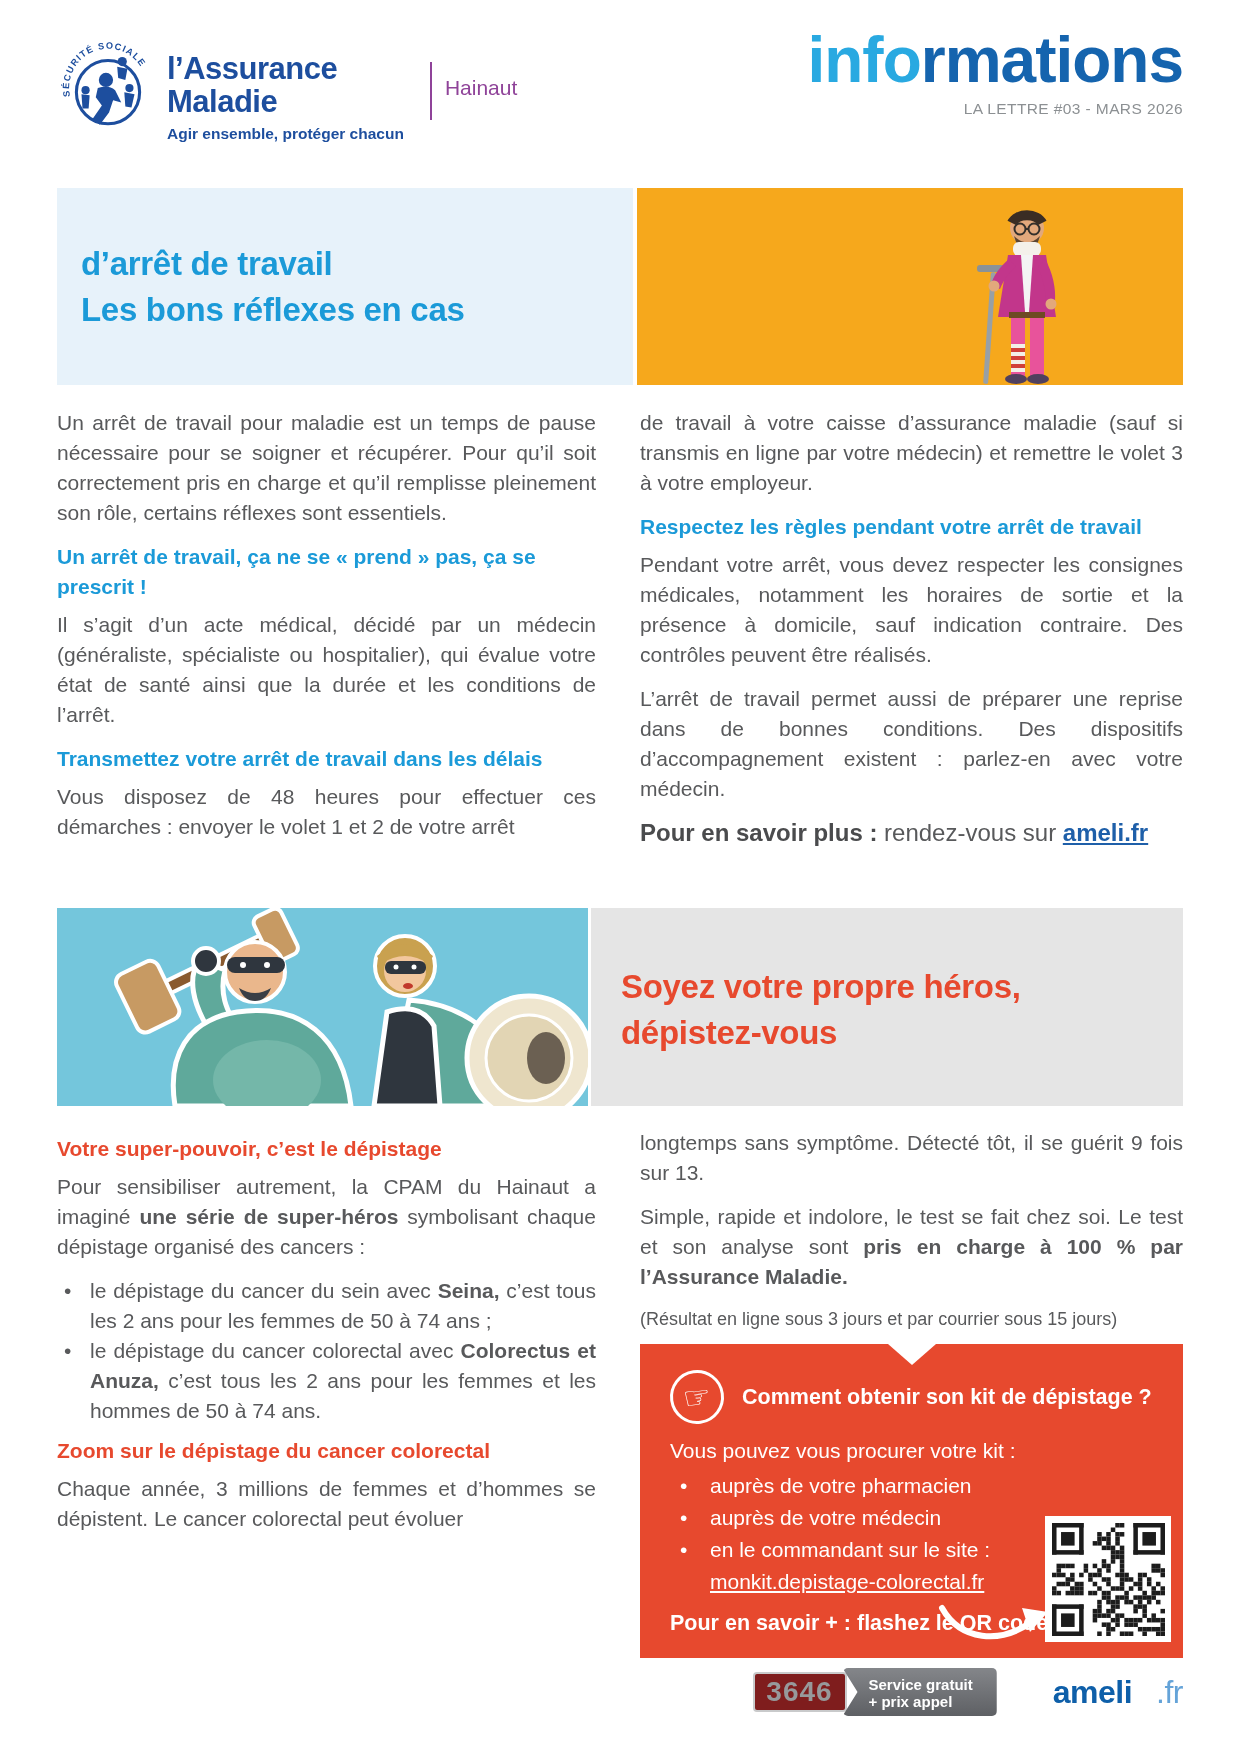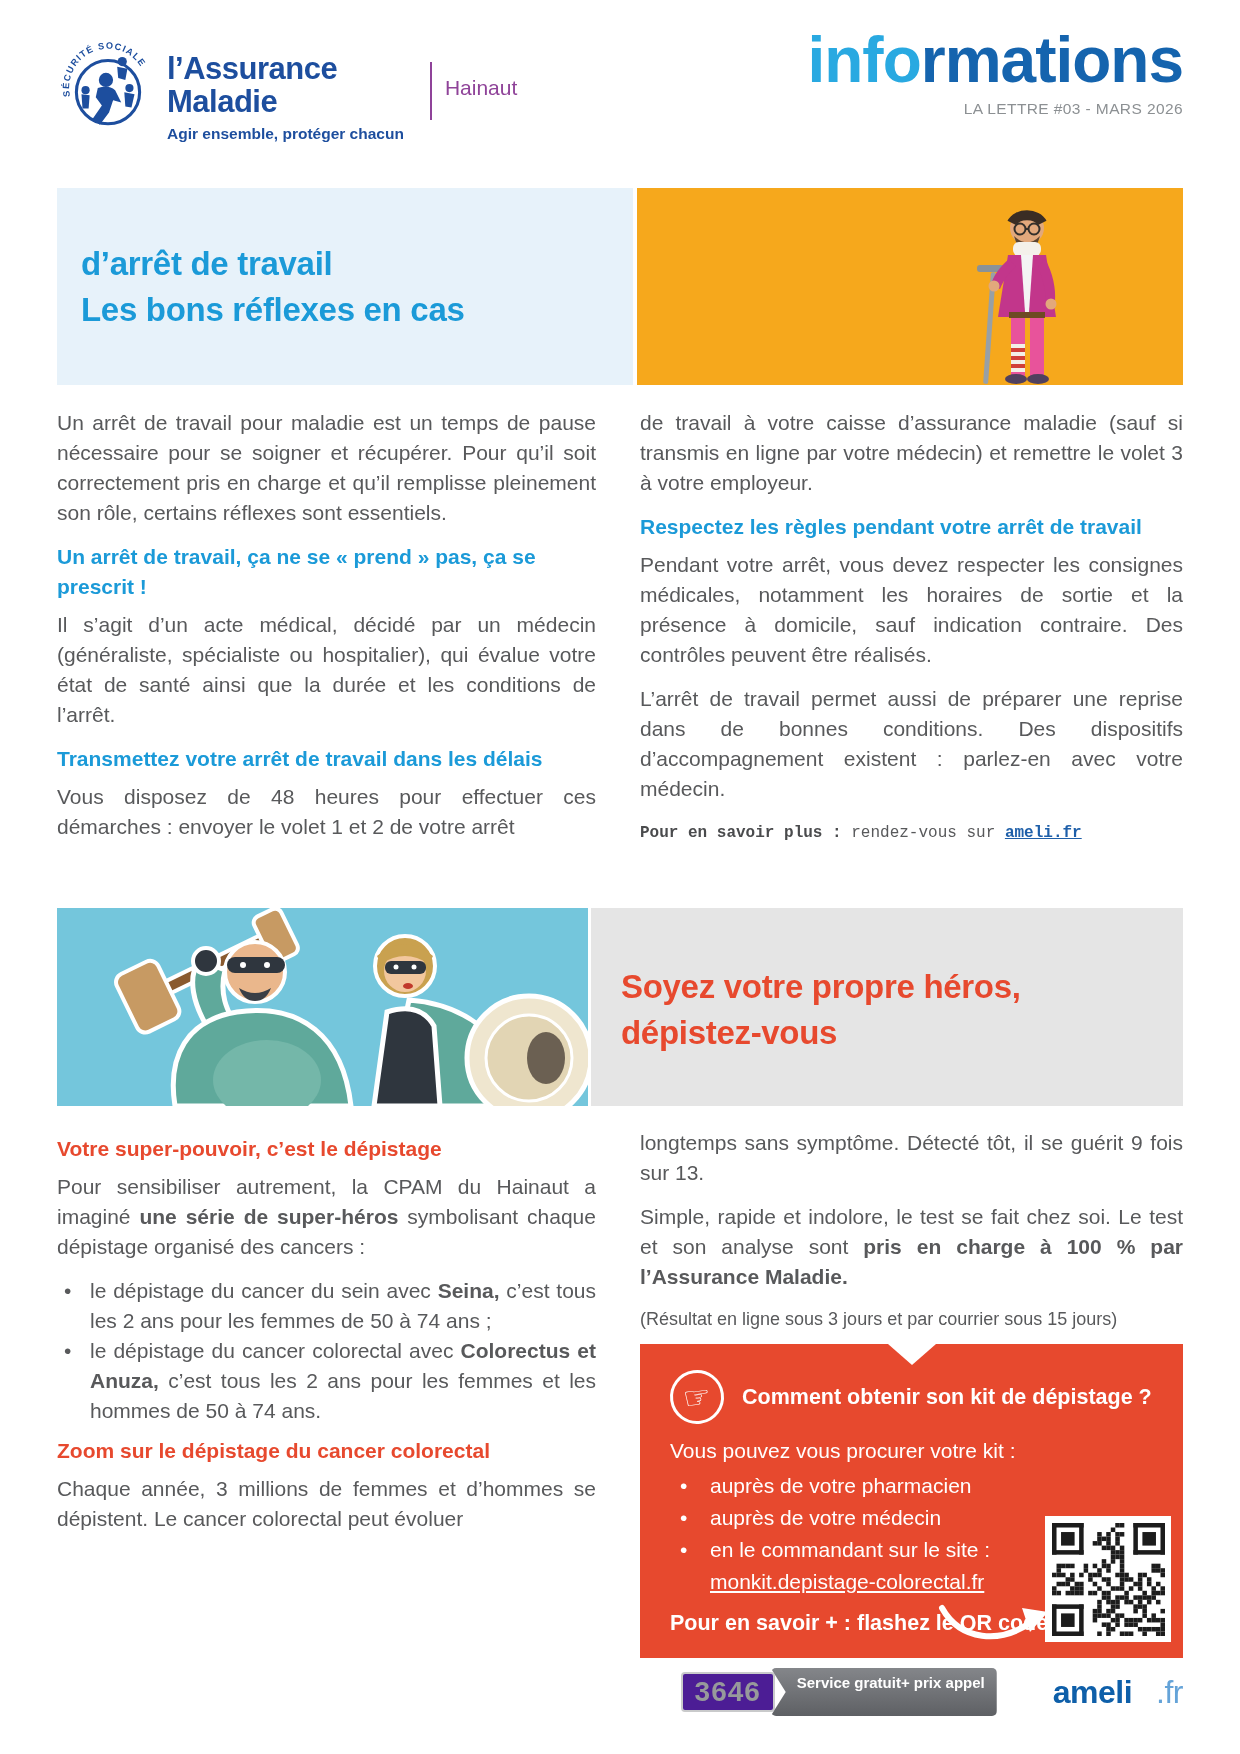--- a/index.html
+++ b/index.html
@@ -34,21 +34,21 @@
   .band2-title { left:534px; width:592px; background:#e5e5e5; padding:56px 0 0 30px; }
   .band2-title .t { font-size:33px; line-height:46px; font-weight:bold; color:#E7492E; letter-spacing:-0.3px; }
 
   
   .cols { position:absolute; left:57px; width:1126px; display:grid; grid-template-columns:539px 543px; column-gap:44px; }
   .cols1 { top:408px; }
   .cols2 { top:1128px; }
   p.body { font-size:21px; line-height:30px; color:#58595B; text-align:justify; margin-bottom:14px; }
   .h-cyan { font-size:21px; line-height:30px; font-weight:bold; color:#1B9AD8; margin:8px 0 8px 0; }
   .h-red  { font-size:21px; line-height:30px; font-weight:bold; color:#E7492E; margin:6px 0 8px 0; }
-  .more-line { margin-top:8px; font-size:16px; line-height:30px; color:#58595B;font-family:Liberation Mono, monospace; }
+  .more-line { margin-top:8px; font-size:24px; line-height:30px; color:#58595B; }
   .more-label { font-weight:bold; color:#4A4B4D; }
   .link-blue { color:#1E5FA9; font-weight:bold; text-decoration:underline; cursor:pointer; }
   .b-list { list-style:none; margin:0 0 10px 0; }
   .b-list li { position:relative; padding-left:33px; font-size:21px; line-height:30px; color:#58595B; text-align:justify; }
   .b-list li::before { content:"•"; position:absolute; left:7px; color:#58595B; }
   .note { font-size:18px; line-height:26px; color:#58595B; margin-bottom:12px; }
 
   
   .kit-box { position:relative; width:543px; background:#E7492E; color:#fff; padding:26px 20px 14px 30px; min-height:314px; }
   .kit-notch { position:absolute; top:0; left:50%; transform:translateX(-50%); width:0; height:0;
@@ -63,26 +63,26 @@
   .kit-list li::before { content:"•"; position:absolute; left:10px; }
   .link-white { color:#fff; text-decoration:underline; cursor:pointer; }
   .kit-qr-label { margin-top:10px; font-size:21.5px; font-weight:bold; line-height:30px; }
   .qr-wrap { position:absolute; right:12px; top:172px; width:126px; height:126px; background:#fff;
              display:flex; align-items:center; justify-content:center; }
   .kit-arrow { position:absolute; left:296px; top:254px; }
 
   
   .footer { position:absolute; top:1668px; right:57px; display:flex; align-items:center; gap:56px; }
   .phone-badge { display:flex; align-items:center; }
-  .phone-num { width:94px; height:40px; background:#4c1d95; border:2px solid #C9CACB; border-radius:4px;
+  .phone-num { width:94px; height:40px; background:#7f1d1d; border:2px solid #C9CACB; border-radius:4px;
                display:flex; align-items:center; justify-content:center;
                font-size:28px; font-weight:bold; color:#97999B; letter-spacing:1px; }
   .phone-note { margin-left:-4px; height:48px; background:linear-gradient(#84868A, #5E6064); border-radius:5px;
                 clip-path:polygon(0 0, 100% 0, 100% 100%, 0 100%, 15px 50%);
-                padding:6px 12px 6px 26px; display:flex; flex-direction:row; justify-content:flex-end; }
+                padding:6px 24px 6px 26px; display:flex; flex-direction:column; justify-content:flex-end; }
   .phone-note span { color:#fff; font-size:15px; font-weight:bold; line-height:17px; white-space:nowrap; }
   .site-logo { font-size:32px; letter-spacing:-0.5px; }
   .site-name { font-weight:bold; color:#0E5FA9; }
   .site-tld { font-weight:normal; color:#64A3D8;margin-left:24px; }
 </style>
 </head>
 <body>
 
 <div class="page">
 

